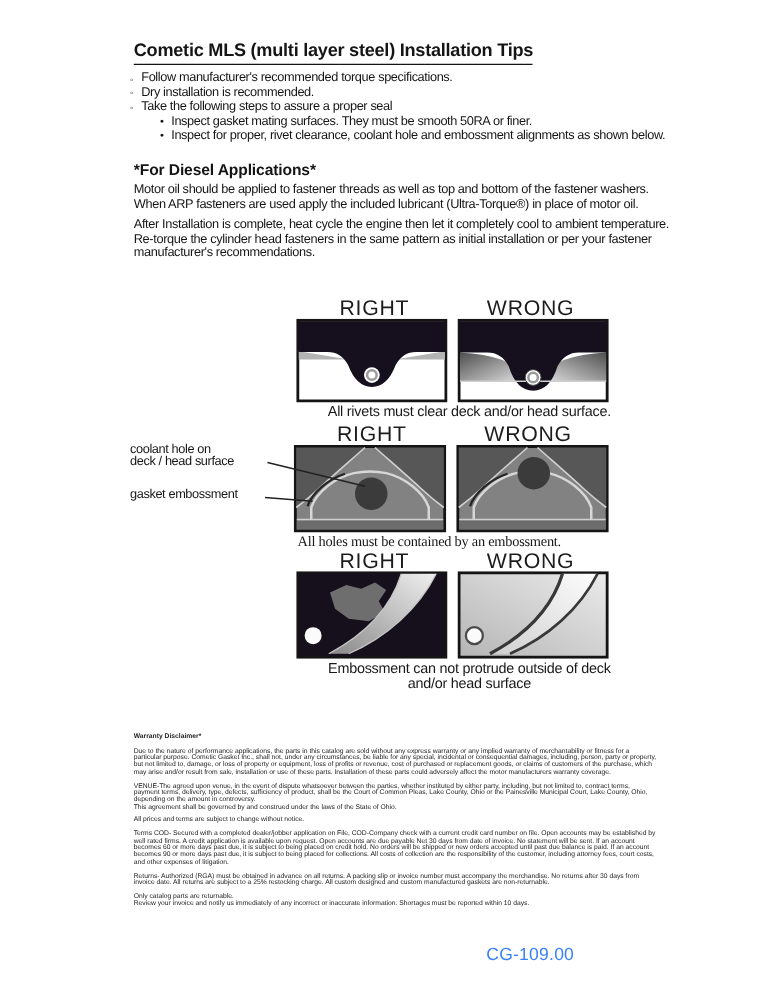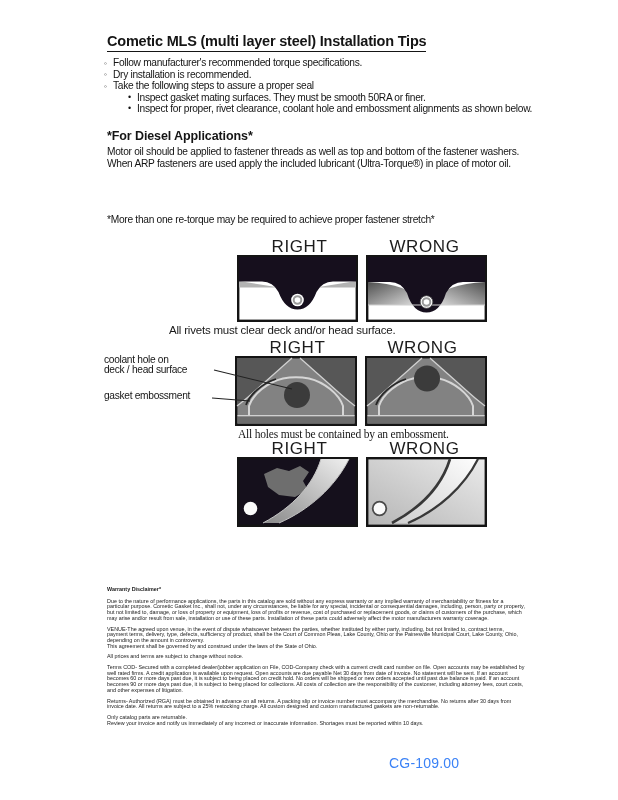--- a/index.html
+++ b/index.html
@@ -34,21 +34,21 @@
   .dg-row3{top:430px;}
   .dg-headers{display:flex;width:250px;}
   .dg-row1 .dg-headers,.dg-row3 .dg-headers{margin-left:133px;}
   .dg-row2 .dg-headers{margin-left:131px;}
   .dg-headers span{flex:1;text-align:center;font-size:17px;line-height:13.5px;letter-spacing:0.6px;color:#1c1c1c;}
   .dg-panels{display:flex;gap:8px;margin-top:1px;}
   .dg-row1 .dg-panels,.dg-row3 .dg-panels{margin-left:133px;}
   .dg-row2 .dg-panels{margin-left:131px;}
   .dg-panels svg{display:block;}
   .dg-caption{margin-top:2px;font-size:11.5px;line-height:12.3px;letter-spacing:-0.2px;white-space:pre-line;color:#181818;}
-  .dg-row1 .dg-caption,.dg-row3 .dg-caption{margin-left:65px;}
+  .dg-row1 .dg-caption,.dg-row3 .dg-caption{margin-left:103px;text-align:center;}
   .dg-row2 .dg-caption{margin-left:134px;font-family:Liberation Serif, serif;}
 
   .callout{position:absolute;width:108px;left:0;text-align:left;font-size:10.2px;
            line-height:10.3px;letter-spacing:-0.3px;white-space:pre-line;color:#161616;}
   .callout-hole{top:14px;}
   .callout-emboss{top:50px;}
   .callout-lines{position:absolute;left:0;top:0;pointer-events:none;}
 
   .disclaimer{position:absolute;left:3px;top:575px;width:418px;font-size:5.4px;line-height:5.7px;color:#222;}
   .disclaimer .dh{font-weight:700;margin:0 0 6px 0;}
@@ -66,21 +66,21 @@
   <div class="bullets">
     <div class="b-item"><span class="dot">◦</span><span>Follow manufacturer's recommended torque specifications.</span></div>
     <div class="b-item"><span class="dot">◦</span><span>Dry installation is recommended.</span></div>
     <div class="b-item"><span class="dot">◦</span><span>Take the following steps to assure a proper seal</span></div>
     <div class="sb-item"><span class="dot">•</span><span>Inspect gasket mating surfaces.  They must be smooth 50RA or finer.</span></div>
     <div class="sb-item"><span class="dot">•</span><span>Inspect for proper, rivet clearance, coolant hole and embossment alignments as shown below.</span></div>
   </div>
 
   <div class="h-diesel">*For Diesel Applications*</div>
   <div class="para para1">Motor oil should be applied to fastener threads as well as top and bottom of the fastener washers. When ARP fasteners are used apply the included lubricant (Ultra-Torque®) in place of motor oil.</div>
-  <div class="para para3">*More than one re-torque may be required to achieve proper fastener stretch*</div>
+  <div class="para para2">After Installation is complete, heat cycle the engine then let it completely cool to ambient temperature. Re-torque the cylinder head fasteners in the same pattern as initial installation or per your fastener manufacturer's recommendations.</div>
 
   <div class="dg-row dg-row1">
     <div class="dg-headers">
       <span>RIGHT</span>
       <span>WRONG</span>
     </div>
     <div class="dg-panels">
       <svg width="121" height="67" viewBox="0 0 121 67">
         <rect x="1.2" y="1.2" width="118.6" height="64.6" fill="#ffffff" stroke="#141414" stroke-width="2.4"></rect>
         <polygon points="2,26 42,32.5 2,32.5" fill="#b3b3b3"></polygon>
@@ -185,20 +185,22 @@
               <stop offset="1" stop-color="#cfcfcf"></stop>
           </linearGradient>
         </defs>
         <rect x="1.2" y="1.2" width="118.6" height="67.6" fill="url(#g3bg)" stroke="#141414" stroke-width="2.4"></rect>
         <path d="M84,2 L112,2 C98,30 72,53 42,66 L26,66 C56,50 76,28 84,2 Z" fill="url(#g3wb)"></path>
         <path d="M84,2 C76,28 56,50 26,66" fill="none" stroke="#383838" stroke-width="2.6"></path>
         <path d="M112,2 C98,30 72,53 42,66" fill="none" stroke="#383838" stroke-width="2.2"></path>
         <circle cx="13.5" cy="51.5" r="6.8" fill="#fafafa" stroke="#4a4a4a" stroke-width="1.8"></circle>
       </svg>
     </div>
+    <div class="dg-caption">Embossment can not protrude outside of deck
+and/or head surface</div>
   </div>
 
   <div class="disclaimer">
     <div class="dh">Warranty Disclaimer*</div>
     <p>Due to the nature of performance applications, the parts in this catalog are sold without any express warranty or any implied warranty of merchantability or fitness for a particular purpose.  Cometic Gasket Inc., shall not, under any circumstances, be liable for any special, incidental or consequential damages, including, person, party or property, but not limited to, damage, or loss of property or equipment, loss of profits or revenue, cost of purchased or replacement goods, or claims of customers of the purchase, which may arise and/or result from sale, installation or use of these parts.  Installation of these parts could adversely affect the motor manufacturers warranty coverage.</p>
     <p>VENUE-The agreed upon venue, in the event of dispute whatsoever between the parties, whether instituted by either party, including, but not limited to, contract terms, payment terms, delivery, type, defects, sufficiency of product, shall be the Court of Common Pleas, Lake County, Ohio or the Painesville Municipal Court, Lake County, Ohio, depending on the amount in controversy.
 This agreement shall be governed by and construed under the laws of the State of Ohio.</p>
     <p>All prices and terms are subject to change without notice.</p>
     <p>Terms COD- Secured with a completed dealer/jobber application on File, COD-Company check with a current credit card number on file.  Open accounts may be established by well rated firms.  A credit application is available upon request.  Open accounts are due payable Net 30 days from date of invoice.  No statement will be sent.  If an account becomes 60 or more days past due, it is subject to being placed on credit hold.  No orders will be shipped or new orders accepted until past due balance is paid.  If an account becomes 90 or more days past due, it is subject to being placed for collections.  All costs of collection are the responsibility of the customer, including attorney fees, court costs, and other expenses of litigation.</p>
     <p>Returns- Authorized (RGA) must be obtained in advance on all returns.  A packing slip or invoice number must accompany the merchandise.  No returns after 30 days from invoice date.  All returns are subject to a 25% restocking charge.  All custom designed and custom manufactured gaskets are non-returnable.</p>

